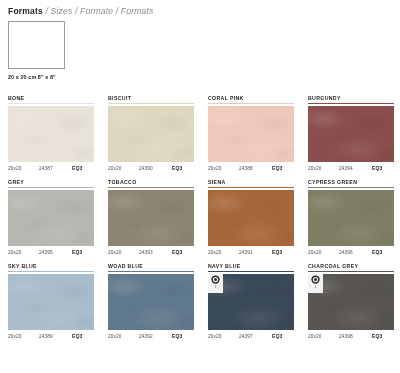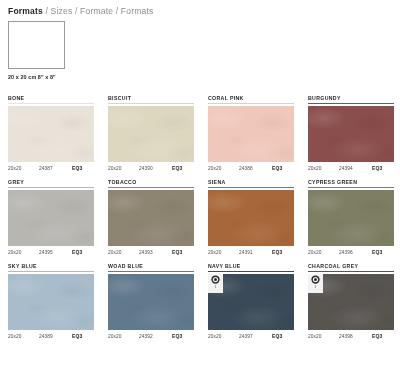--- a/index.html
+++ b/index.html
@@ -23,20 +23,21 @@
     letter-spacing: .2px;
     white-space: nowrap;
   }
   .header .lead {
     font-weight: bold;
     color: #231f20;
   }
   .header .alt {
     font-weight: normal;
     color: #8c8c8c;
+    font-style: italic;
   }
 
   
   .format-block {
     margin: 5px 0 0 8px;
   }
   .format-swatch {
     width: 57px;
     height: 48px;
     background: #ffffff;

